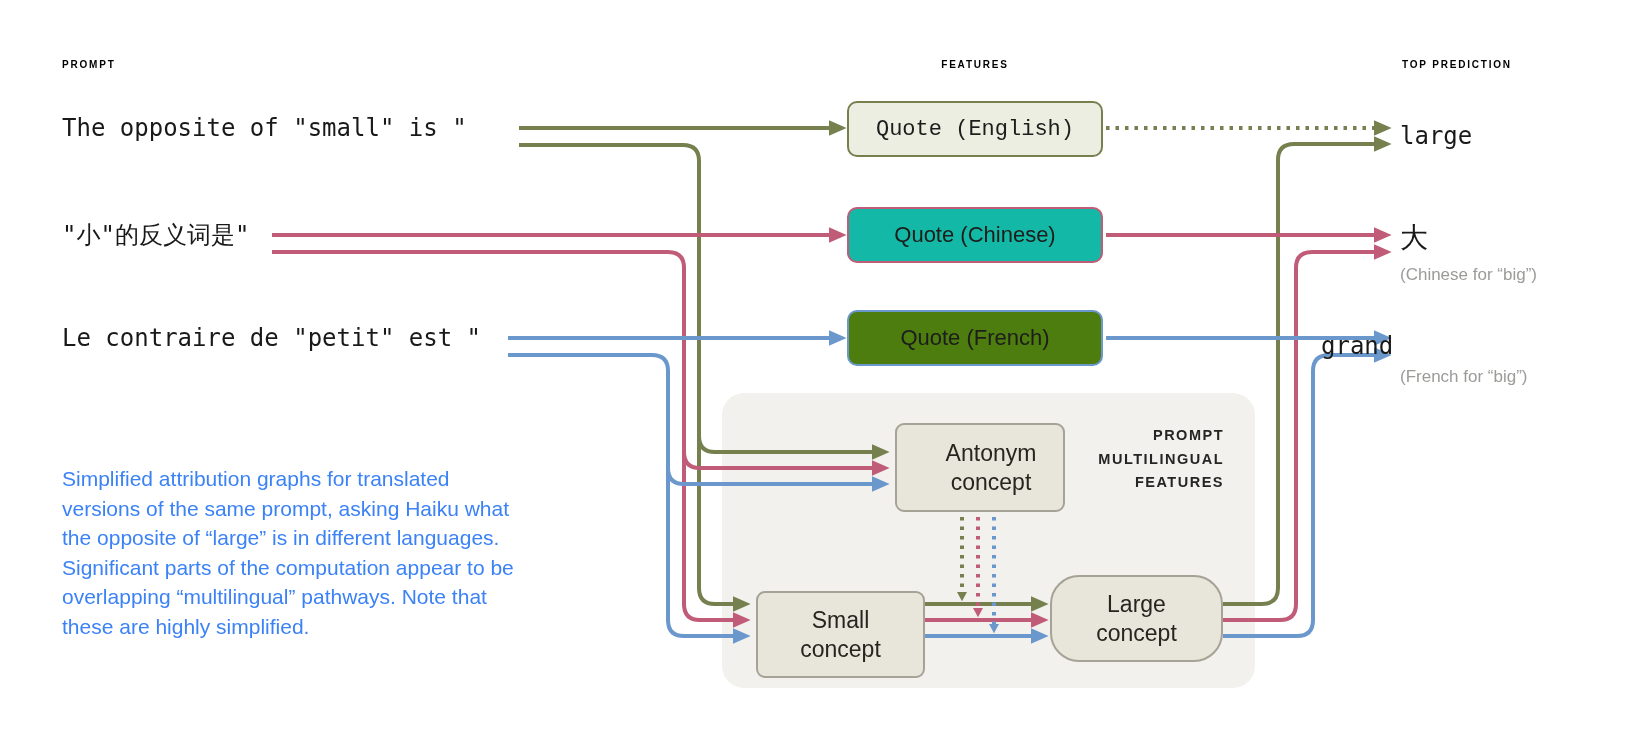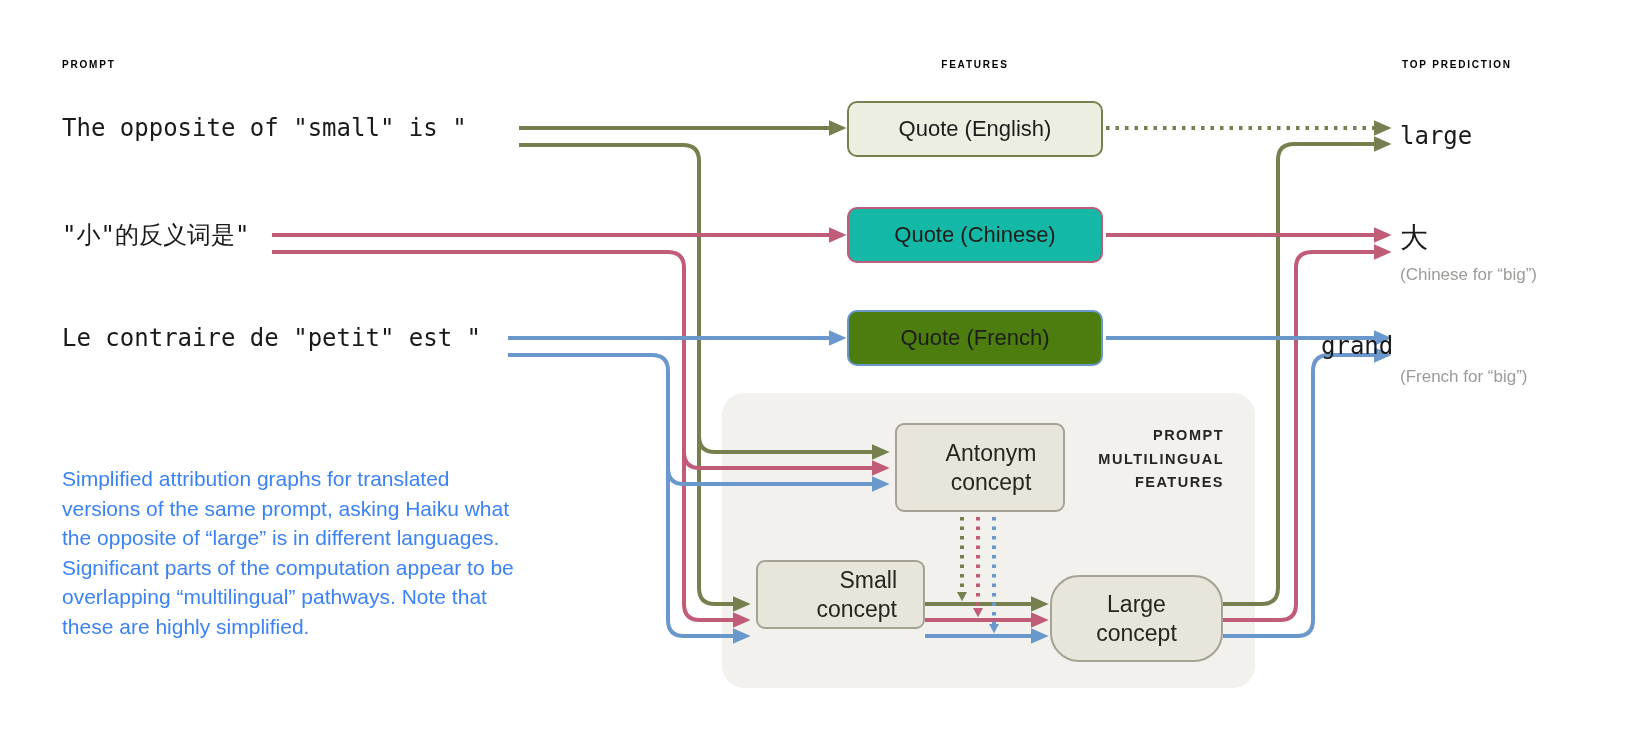--- a/index.html
+++ b/index.html
@@ -100,40 +100,40 @@
   </svg>
 
   <div class="abs col-header z3" style="left:62px;top:57px;">PROMPT</div>
   <div class="abs col-header z3" style="left:847px;top:57px;width:256px;text-align:center;">FEATURES</div>
   <div class="abs col-header z3" style="left:1402px;top:57px;">TOP PREDICTION</div>
 
   <div class="abs mono prompt-text z3" style="left:62px;top:114px;">The opposite of "small" is "</div>
   <div class="abs mono prompt-text z3" style="left:62px;top:221px;">"小"的反义词是"</div>
   <div class="abs mono prompt-text z3" style="left:62px;top:324px;">Le contraire de "petit" est "</div>
 
-  <div class="abs quote-box z3" style="left:847px;top:101px;background:#ECEEE1;border-color:#75804E;">
+  <div class="abs quote-box z3" style="left:847px;top:101px;background:#ECEEE1;border-color:#75804E;font-family:Liberation Mono, monospace;">
     <span>Quote (English)</span>
   </div>
   <div class="abs quote-box z3" style="left:847px;top:207px;background:#14b8a6;border-color:#C05B78;">
     <span>Quote (Chinese)</span>
   </div>
   <div class="abs quote-box z3" style="left:847px;top:310px;background:#4d7c0f;border-color:#6B98CC;">
     <span>Quote (French)</span>
   </div>
 
   <div class="abs shared-label z3" style="left:1004px;top:424px;width:220px;">
     <div>PROMPT</div>
     <div>MULTILINGUAL</div>
     <div>FEATURES</div>
   </div>
 
   <div class="abs concept-box z3" style="left:895px;top:423px;width:170px;height:89px;padding-left:48px;">
     <span>Antonym concept</span>
   </div>
-  <div class="abs concept-box z3" style="left:756px;top:560px;width:169px;height:69px;text-align:right;">
+  <div class="abs concept-box z3" style="left:756px;top:591px;width:169px;height:87px;">
     <span>Small concept</span>
   </div>
   <div class="abs concept-box z3" style="left:1050px;top:575px;width:173px;height:87px;border-radius:29px;">
     <span>Large concept</span>
   </div>
 
   <div class="abs mono pred-word z3" style="left:1400px;top:121px;">large</div>
   <div class="abs mono pred-word cjk z3" style="left:1400px;top:221px;">大</div>
   <div class="abs pred-note z3" style="left:1400px;top:262px;">(Chinese for “big”)</div>
   <div class="abs mono pred-word z3" style="left:1321px;top:331px;">grand</div>

